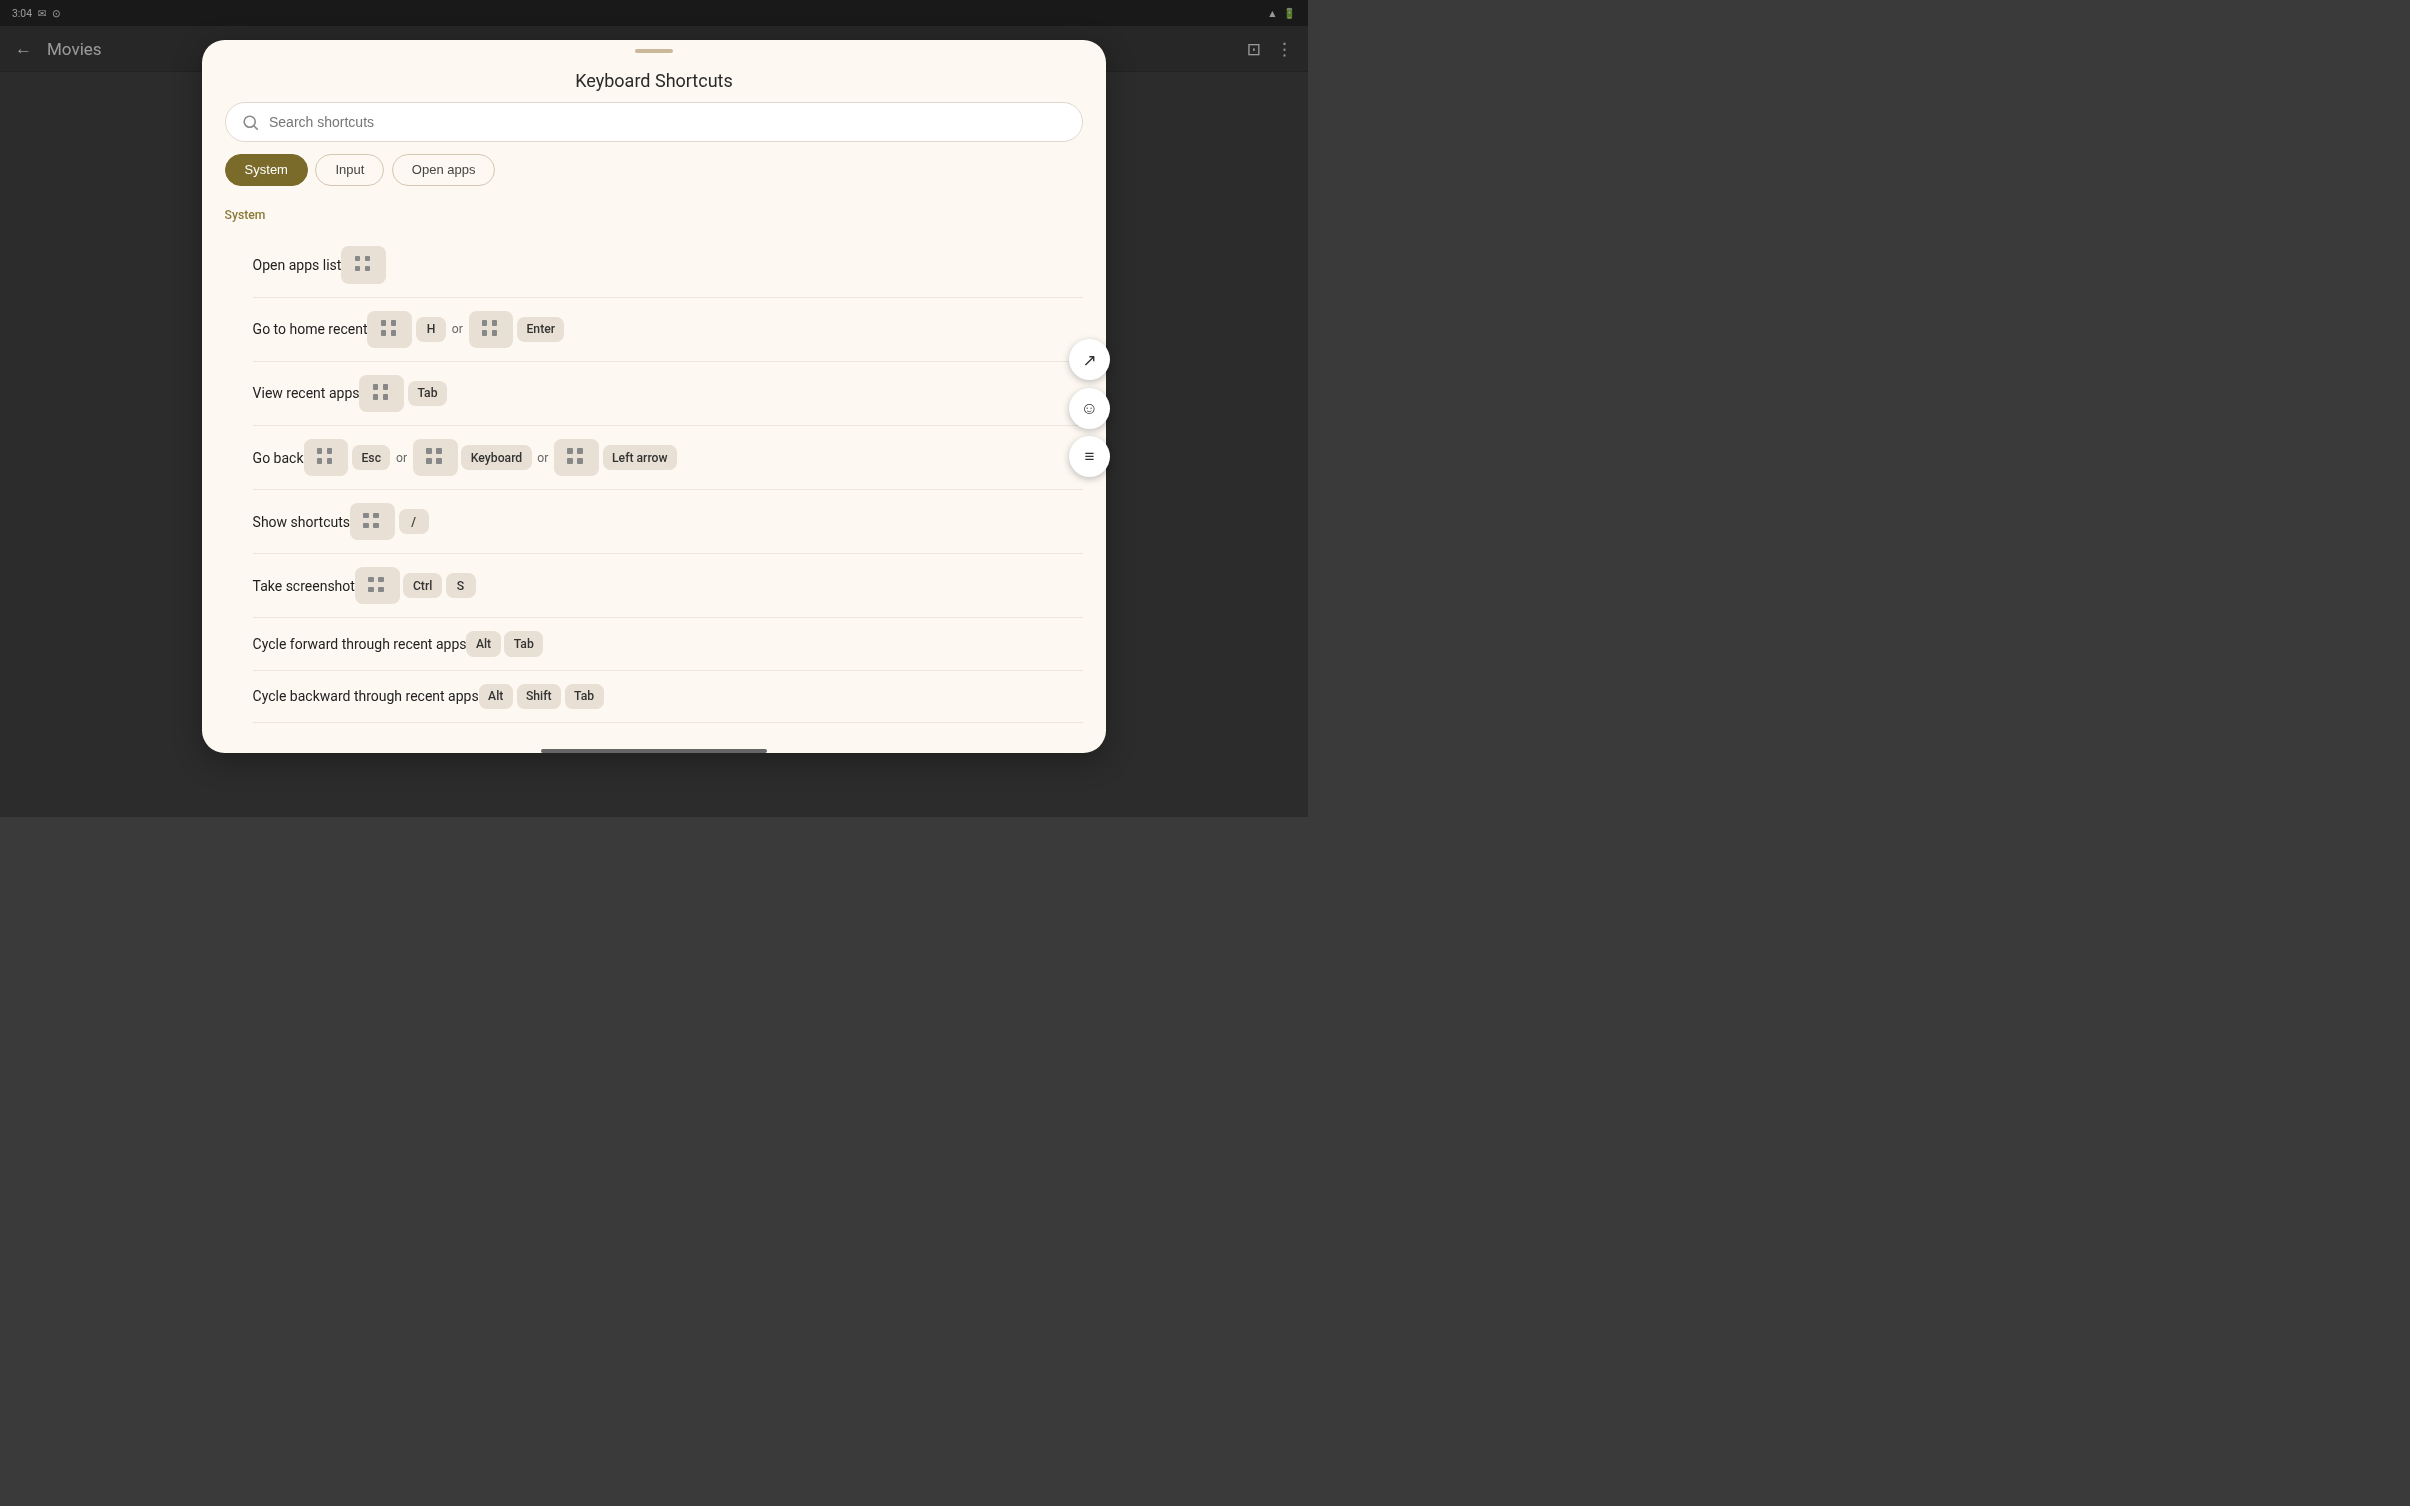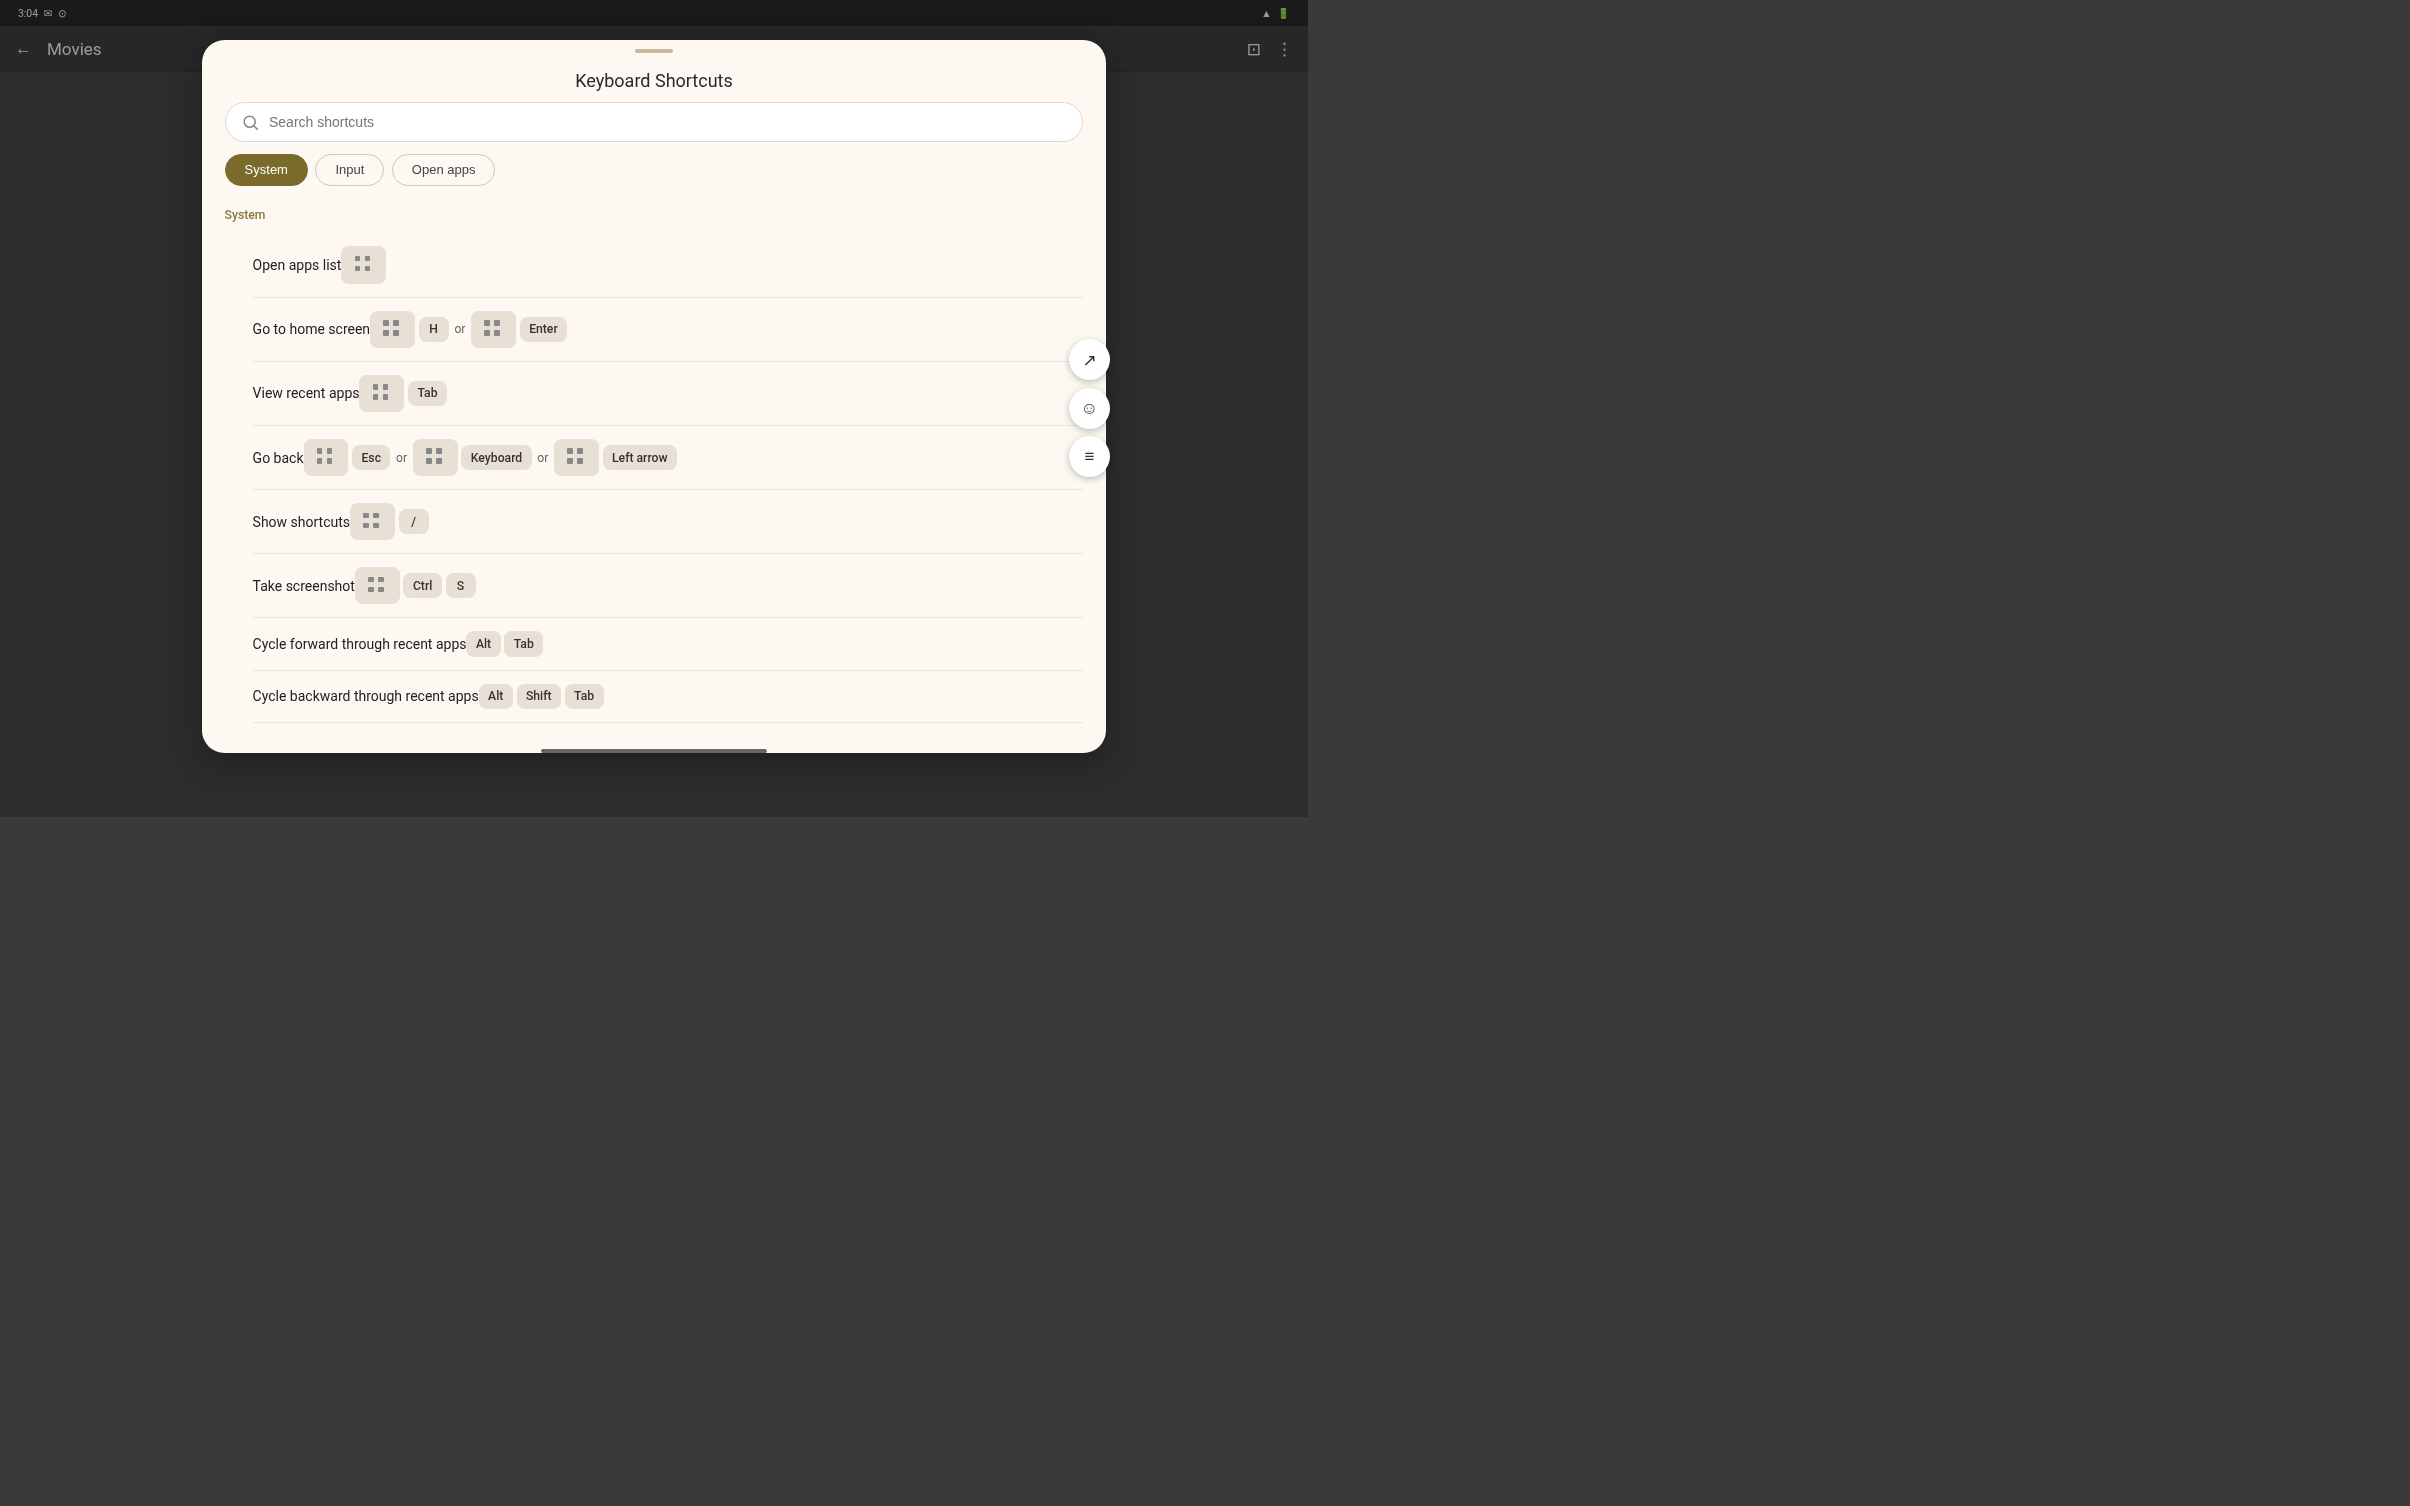--- a/index.html
+++ b/index.html
@@ -14,21 +14,21 @@
 
     
     .status-bar {
       position: absolute;
       top: 0; left: 0; right: 0;
       height: 26px;
       background: #2a2a2a;
       display: flex;
       align-items: center;
       justify-content: space-between;
-      padding: 0 18px;
+      padding: 0 12px;
       color: white;
       font-size: 10.4px;
     }
     .status-left { display: flex; align-items: center; gap: 5.6px; }
     .status-right { display: flex; align-items: center; gap: 5.6px; }
 
     
     .app-bar {
       position: absolute;
       top: 26px; left: 0; right: 0;
@@ -293,21 +293,21 @@
             <div class="key-grid-dot"></div>
               <div class="key-grid-dot"></div>
             <div class="key-grid-dot"></div>
               <div class="key-grid-dot"></div>
           </div>
         </div>
       </div>
     </div>
 
     <div class="shortcut-row">
-      <span class="shortcut-name">Go to home screen</span>
+      <span class="shortcut-name">Go to home recent</span>
       <div class="shortcut-keys">
         <div class="key-badge">
           <div class="key-grid">
             <div class="key-grid-dot"></div>
               <div class="key-grid-dot"></div>
             <div class="key-grid-dot"></div>
               <div class="key-grid-dot"></div>
           </div>
         </div>
         <span class="key-badge">H</span>

